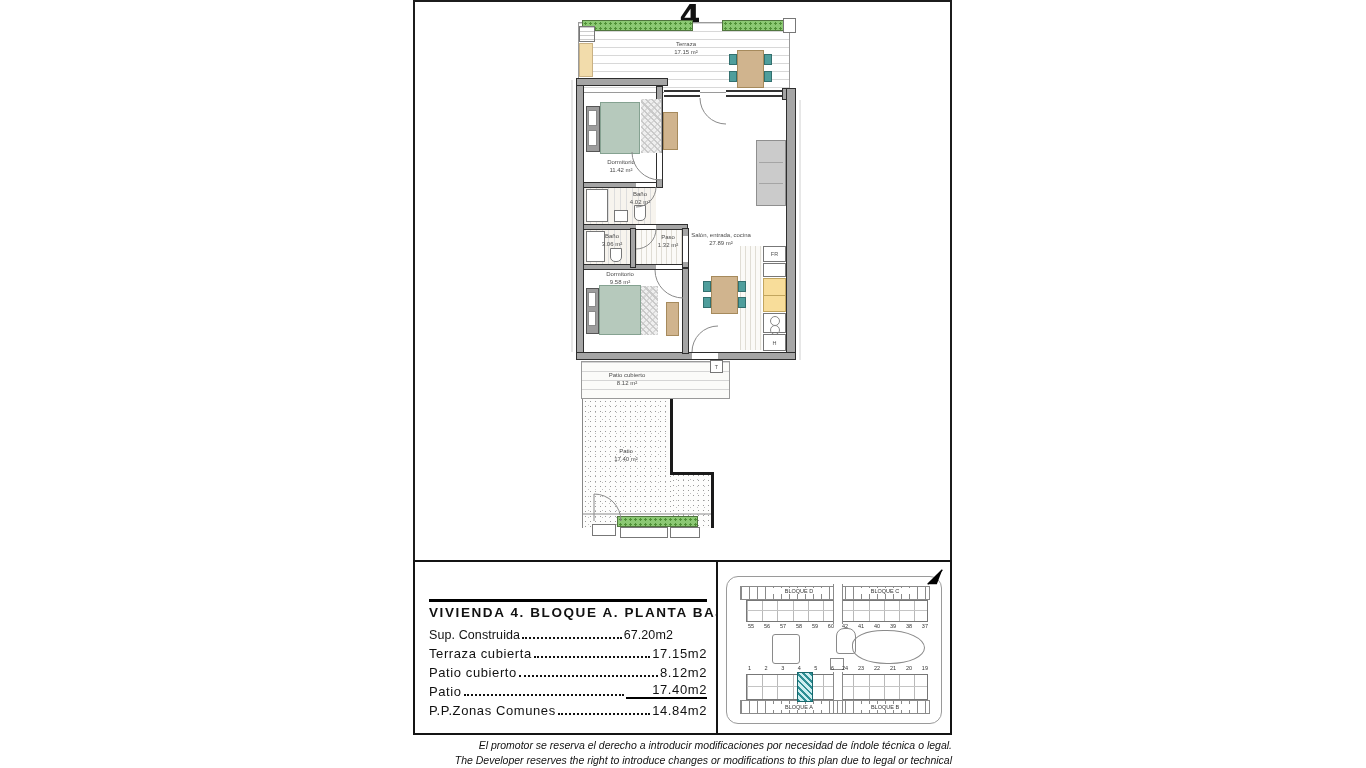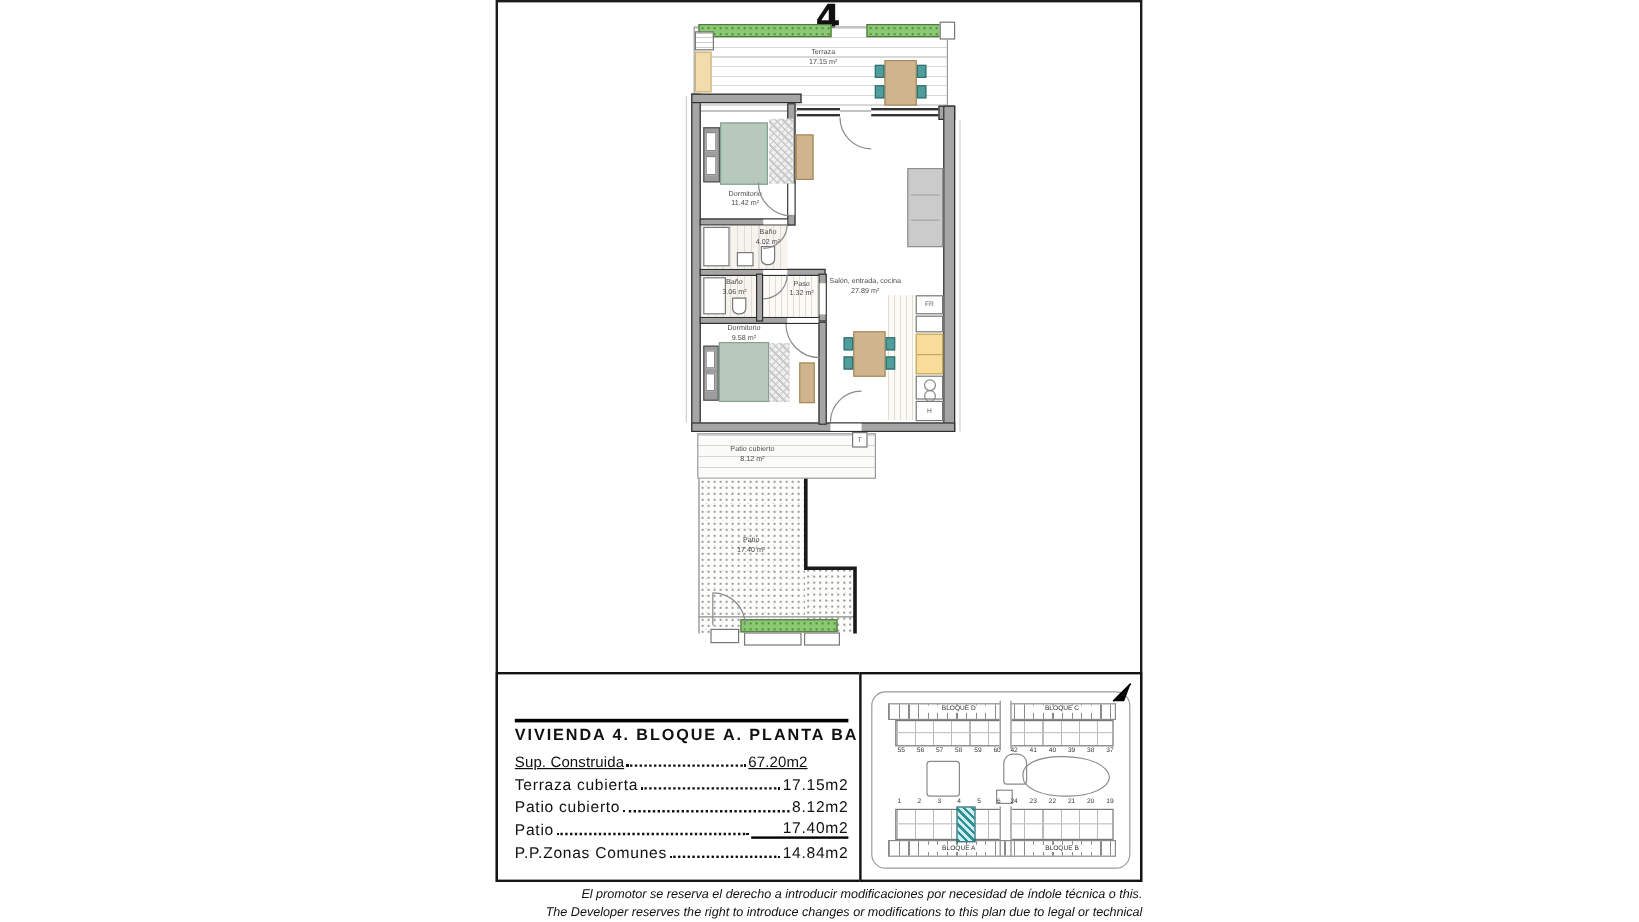--- a/index.html
+++ b/index.html
@@ -205,21 +205,21 @@
     <g fill="none" stroke="#cfcfcf" stroke-width="1">
       <path d="M 572 80 L 572 352"></path>
       <path d="M 800 100 L 800 360"></path>
     </g>
   </svg>
 
   <div class="abs tbox" style="left:413px;top:560px;width:305px;height:175px;">
     <div class="abs trule" style="left:14px;top:37px;width:278px;height:3px;"></div>
     <div class="abs ttitle" style="left:14px;top:43px;width:284px;">VIVIENDA 4. BLOQUE A. PLANTA BAJA</div>
     <div class="abs" style="left:14px;top:61px;width:278px;">
-      <div class="trow small" style="width:244px;text-decoration:underline;">
+      <div class="trow small" style="width:244px;">
         <span>Sup. Construida</span>
         <span class="leader"></span>
         <span>67.20m2</span>
       </div>
       <div class="trow">
         <span>Terraza cubierta</span>
         <span class="leader"></span>
         <span>17.15m2</span>
       </div>
       <div class="trow">
@@ -293,17 +293,17 @@
     <div class="abs blklabel" style="left:52px;top:142px;width:58px;">BLOQUE A</div>
     <div class="abs blklabel" style="left:138px;top:142px;width:58px;">BLOQUE B</div>
 
     <svg style="position:absolute;left:206px;top:4px;width:22px;height:22px;" viewBox="0 0 24 24">
       <path d="M4 20 L20 4 L14 20 Z" fill="#000"></path>
       <path d="M4 20 L20 4" stroke="#000" stroke-width="1.5" fill="none"></path>
     </svg>
   </div>
 
   <div class="abs disc" style="left:413px;top:738px;width:539px;">
-    <div>El promotor se reserva el derecho a introducir modificaciones por necesidad de índole técnica o this.</div>
+    <div>El promotor se reserva el derecho a introducir modificaciones por necesidad de índole técnica o legal.</div>
     <div>The Developer reserves the right to introduce changes or modifications to this plan due to legal or technical reasons.</div>
   </div>
 
 </div>
 
 </body></html>

